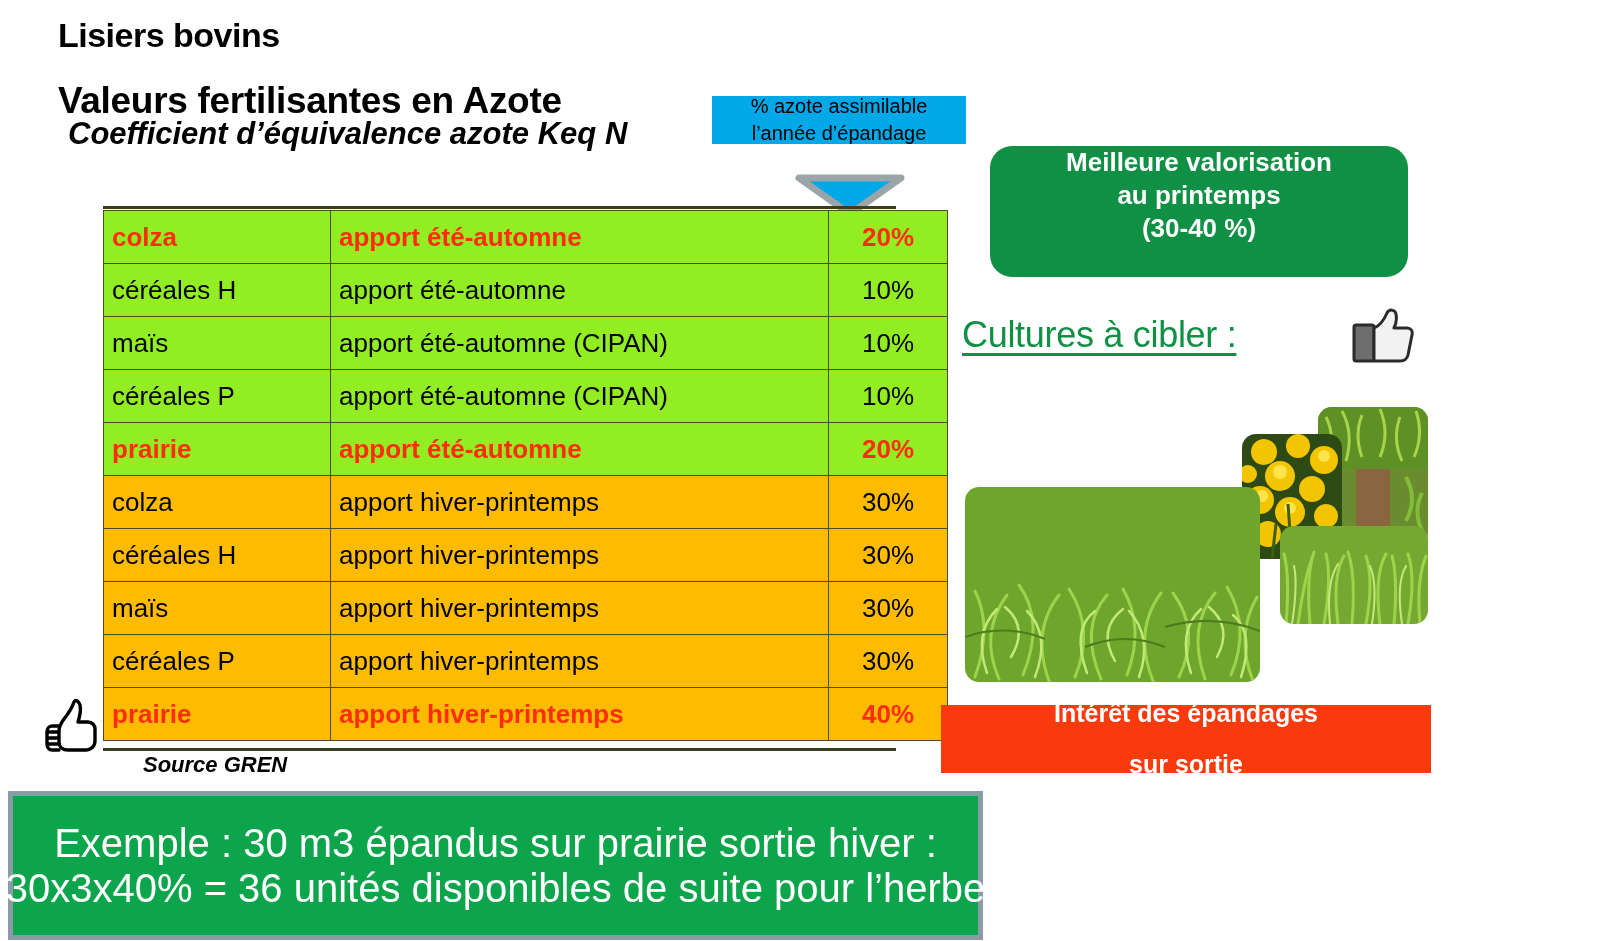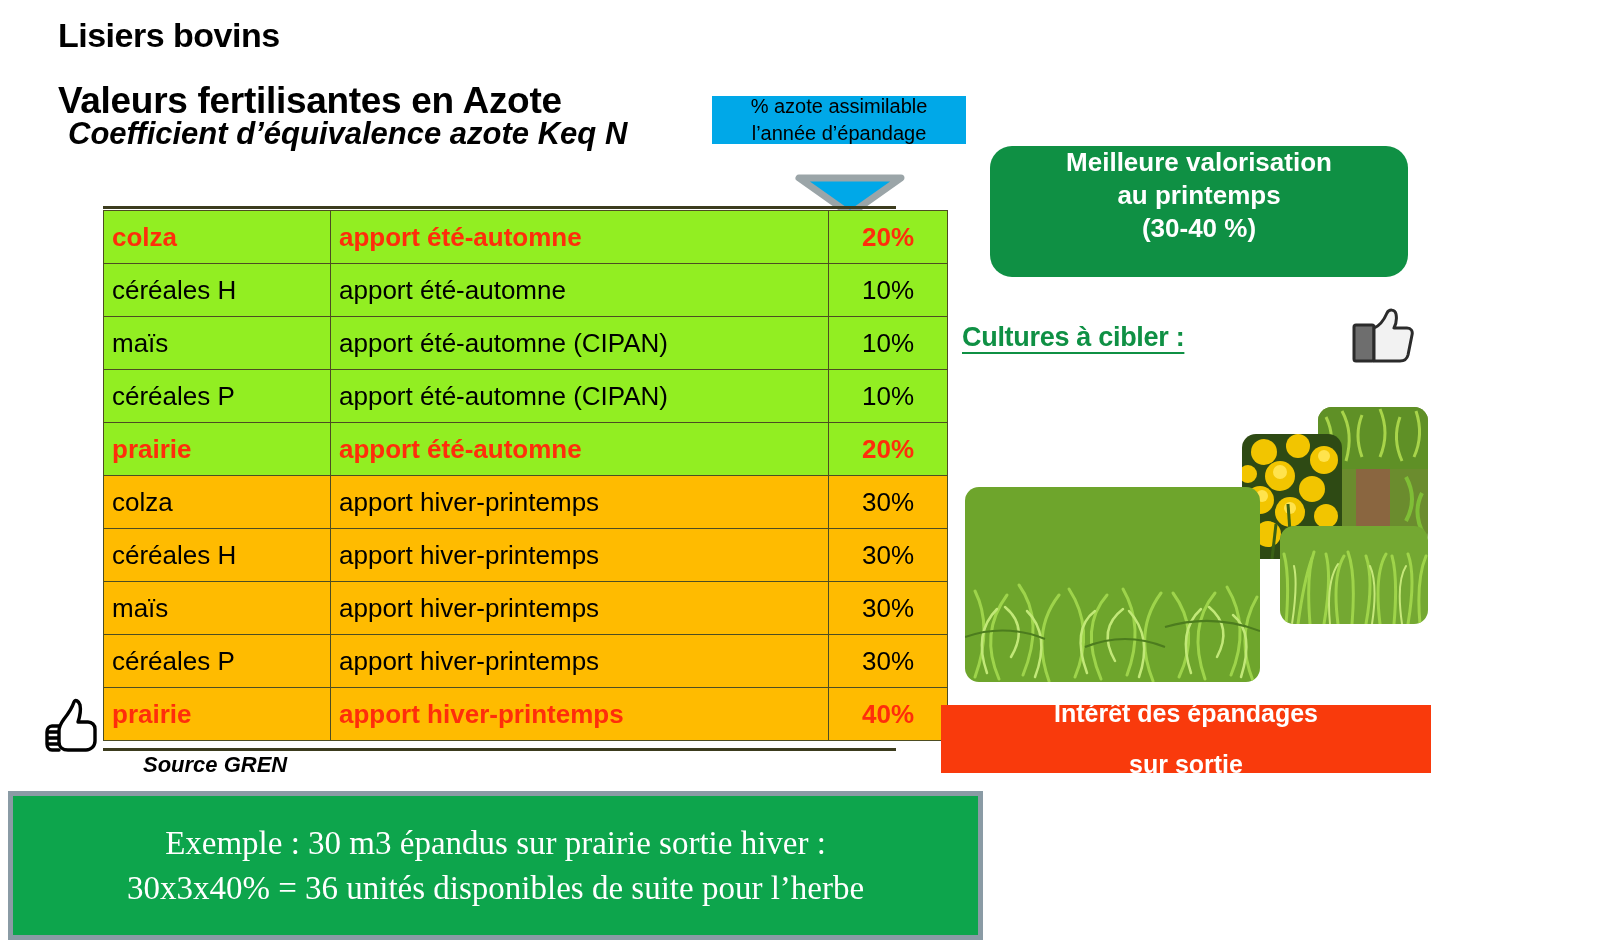--- a/index.html
+++ b/index.html
@@ -73,23 +73,23 @@
     position:absolute;left:990px;top:146px;width:418px;height:131px;
     background:#0F9044;border-radius:22px;
     display:flex;flex-direction:column;align-items:center;
   }
   .green-round span{
     color:#fff;font-size:26px;font-weight:bold;line-height:33px;white-space:nowrap;
   }
 
   .cultures{
     position:absolute;left:962px;top:314px;
-    font-size:27px;font-weight:bold;color:#0F9044;
+    font-size:36px;font-weight:normal;color:#0F9044;
     text-decoration:underline;text-underline-offset:6px;
-    white-space:nowrap;letter-spacing:-0.3px;margin-top:8px;
+    white-space:nowrap;letter-spacing:-0.3px;
   }
   .thumb-like{
     position:absolute;left:1352px;top:308px;width:62px;height:58px;
   }
 
   
   .photo{position:absolute;border-radius:14px;overflow:hidden;}
   .ph-grass{left:965px;top:487px;width:295px;height:195px;}
   .ph-colza{left:1242px;top:434px;width:100px;height:125px;}
   .ph-mais{left:1318px;top:407px;width:110px;height:140px;}
@@ -101,21 +101,21 @@
     display:flex;flex-direction:column;align-items:center;justify-content:center;gap:20px;
   }
   .red-box span{color:#fff;font-size:25px;font-weight:bold;line-height:31px;white-space:nowrap;}
 
   
   .ex-box{
     position:absolute;left:8px;top:791px;width:965px;height:139px;
     background:#0DA54C;border:5px solid #8A9BA5;
     display:flex;flex-direction:column;align-items:center;justify-content:center;
   }
-  .ex-box span{color:#fff;font-size:33px;line-height:45px;white-space:nowrap;font-family:Liberation Serif, serif;}
+  .ex-box span{color:#fff;font-size:40px;line-height:45px;white-space:nowrap;}
 </style>
 </head>
 <body>
 
 <div class="h-title">Lisiers bovins</div>
 <div class="h-sub">Valeurs fertilisantes en Azote</div>
 <div class="h-sub2">Coefficient d’équivalence  azote Keq N</div>
 
 <div class="blue-box">
   <span>% azote assimilable</span>

